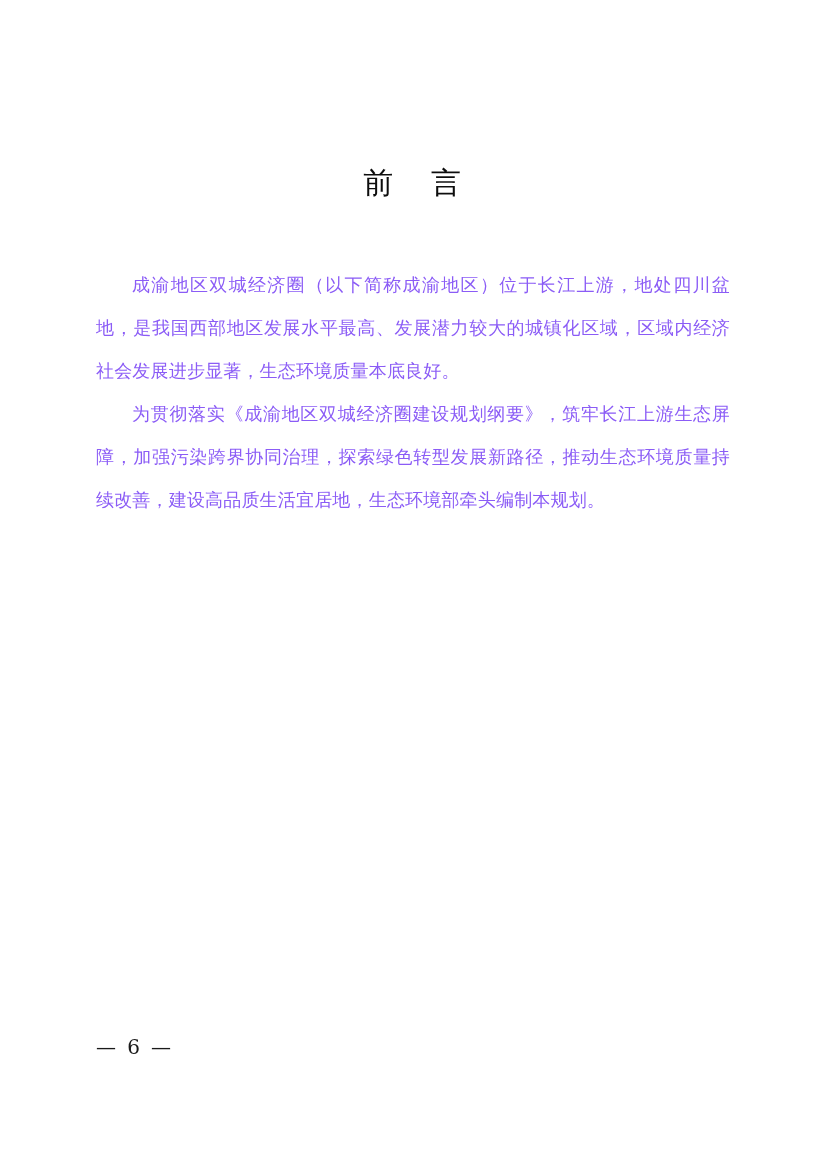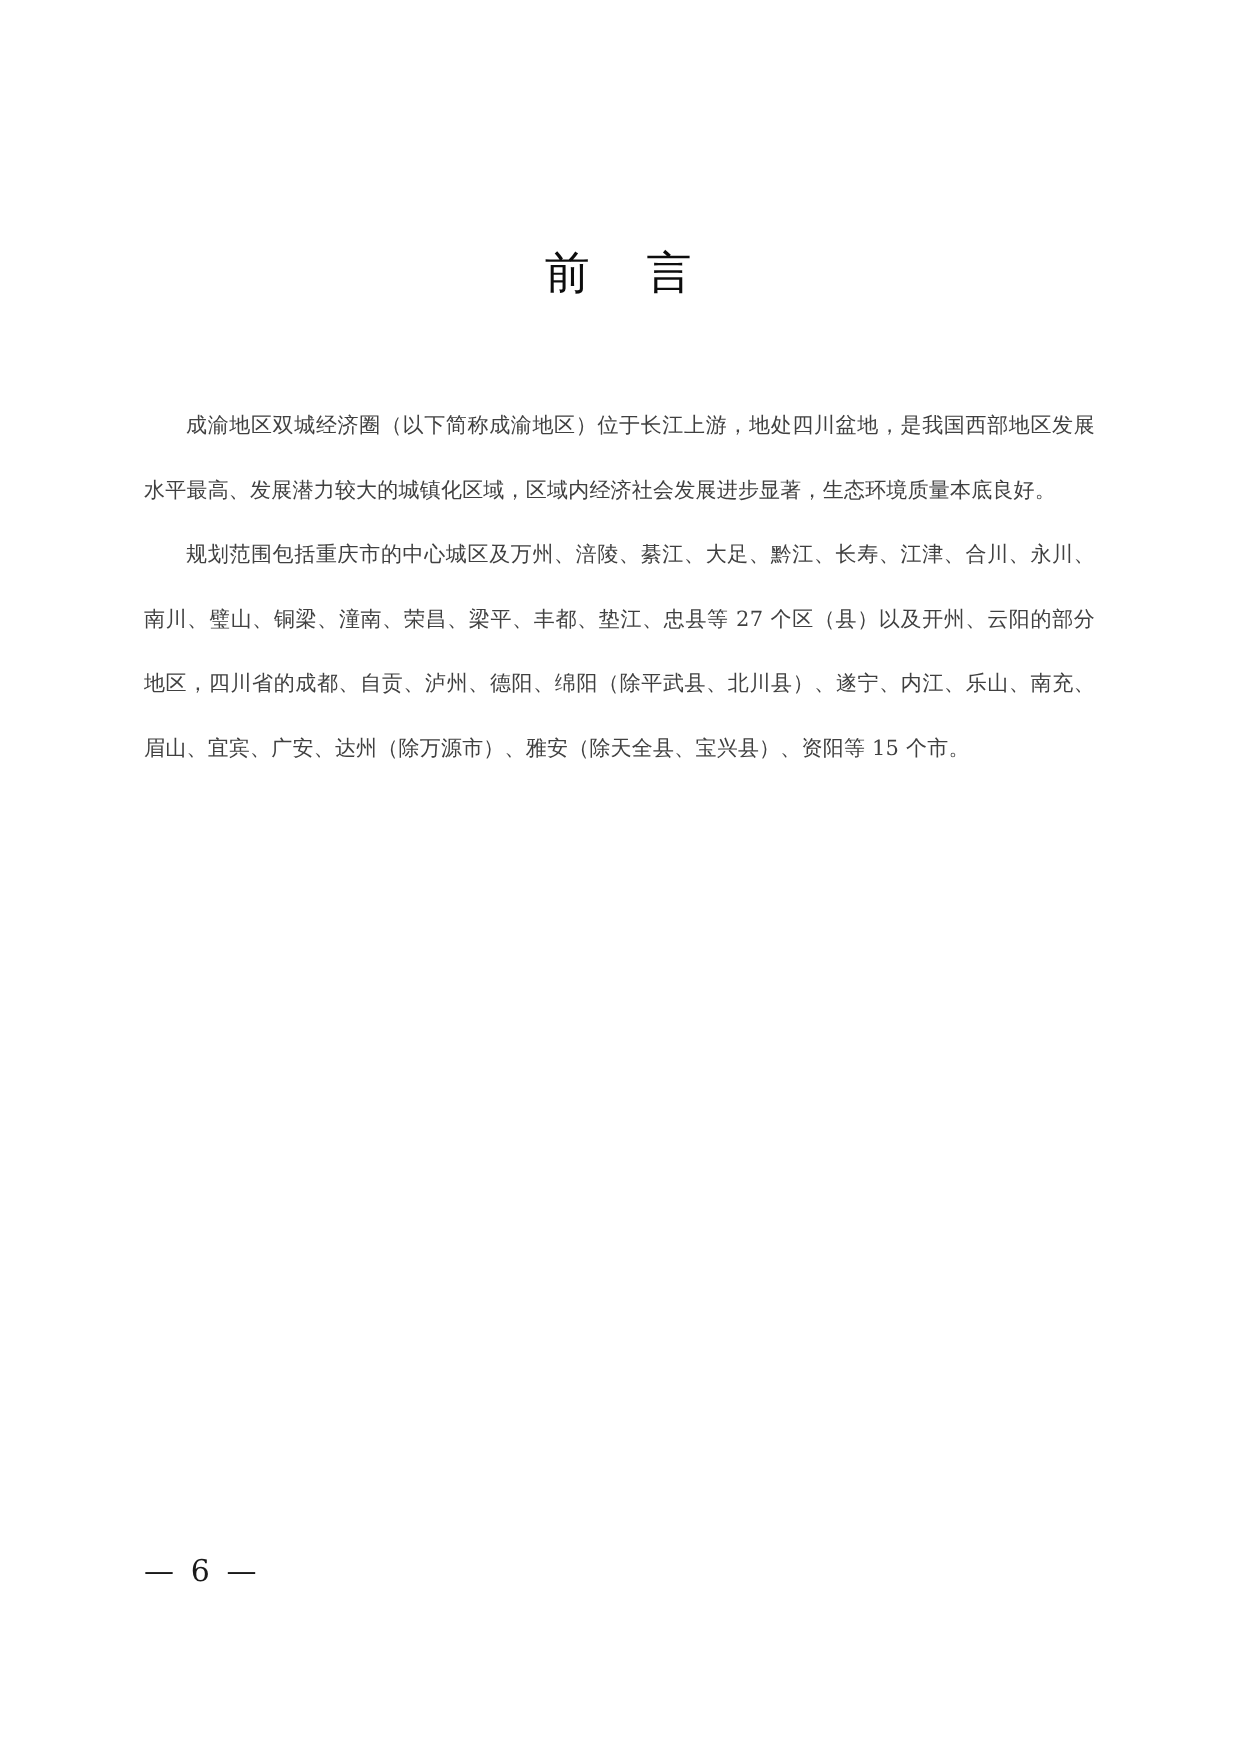--- a/index.html
+++ b/index.html
@@ -42,26 +42,26 @@
   }
   .doc-title .gap {
     display: inline-block;
     width: 36px;
   }
   .body-block {
     margin-top: 62px;
   }
   p.para {
     margin: 0 0 0 0;
-    font-size: 14px;
+    font-size: 18px;
     line-height: 43px;
     text-align: justify;
     text-justify: inter-ideograph;
     text-indent: 2em;
-    color: #404040;
+    color: #8b5cf6;
     letter-spacing: 0.01em;
   }
   p.para + p.para {
     margin-top: 0px;
   }
   .page-number {
     position: absolute;
     left: 96px;
     top: 1035px;
     width: 140px;
@@ -77,19 +77,19 @@
 
 <div class="page">
   <div class="content">
 
     <div class="doc-title">
       <span>前</span><span class="gap"></span><span>言</span>
     </div>
 
     <div class="body-block">
       <p class="para">成渝地区双城经济圈（以下简称成渝地区）位于长江上游，地处四川盆地，是我国西部地区发展水平最高、发展潜力较大的城镇化区域，区域内经济社会发展进步显著，生态环境质量本底良好。</p>
-      <p class="para">规划范围包括重庆市的中心城区及万州、涪陵、綦江、大足、黔江、长寿、江津、合川、永川、南川、璧山、铜梁、潼南、荣昌、梁平、丰都、垫江、忠县等 27 个区（县）以及开州、云阳的部分地区，四川省的成都、自贡、泸州、德阳、绵阳（除平武县、北川县）、遂宁、内江、乐山、南充、眉山、宜宾、广安、达州（除万源市）、雅安（除天全县、宝兴县）、资阳等 15 个市。</p>
+      <p class="para">为贯彻落实《成渝地区双城经济圈建设规划纲要》，筑牢长江上游生态屏障，加强污染跨界协同治理，探索绿色转型发展新路径，推动生态环境质量持续改善，建设高品质生活宜居地，生态环境部牵头编制本规划。</p>
     </div>
 
   </div>
 
   <div class="page-number">— 6 —</div>
 </div>
 
 </body></html>

